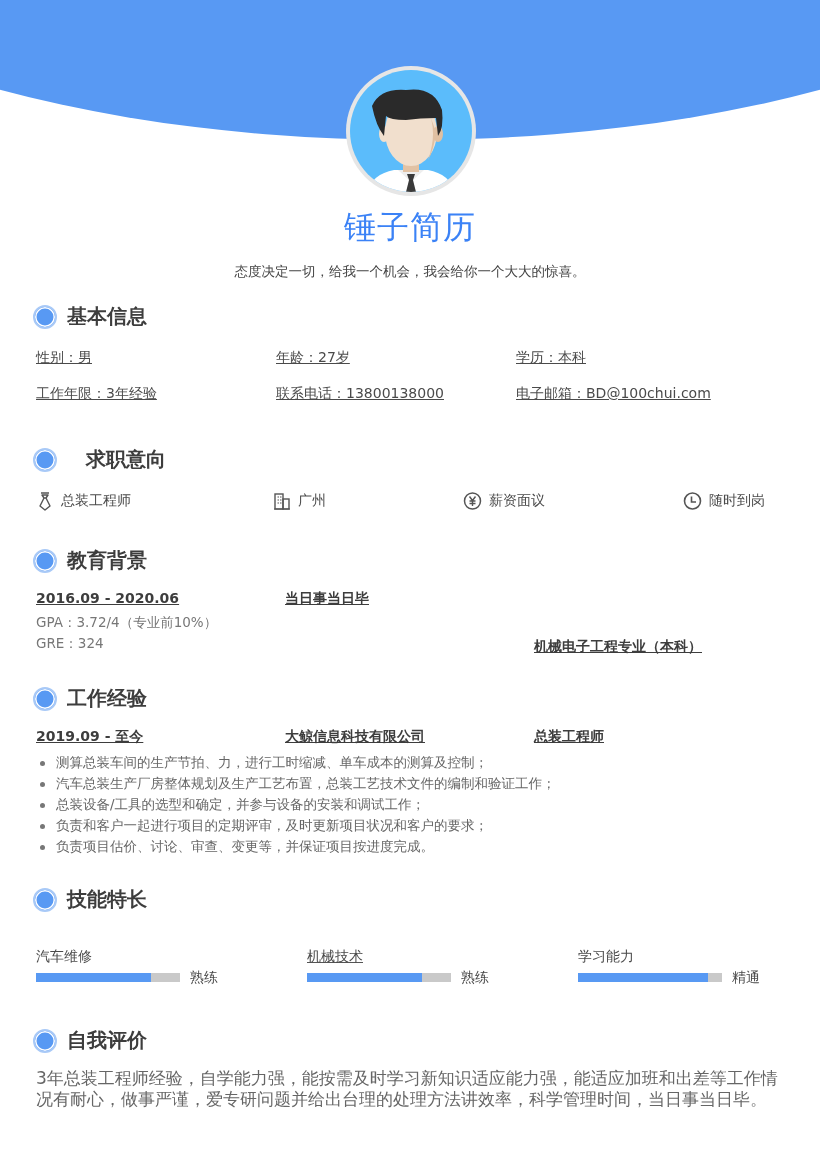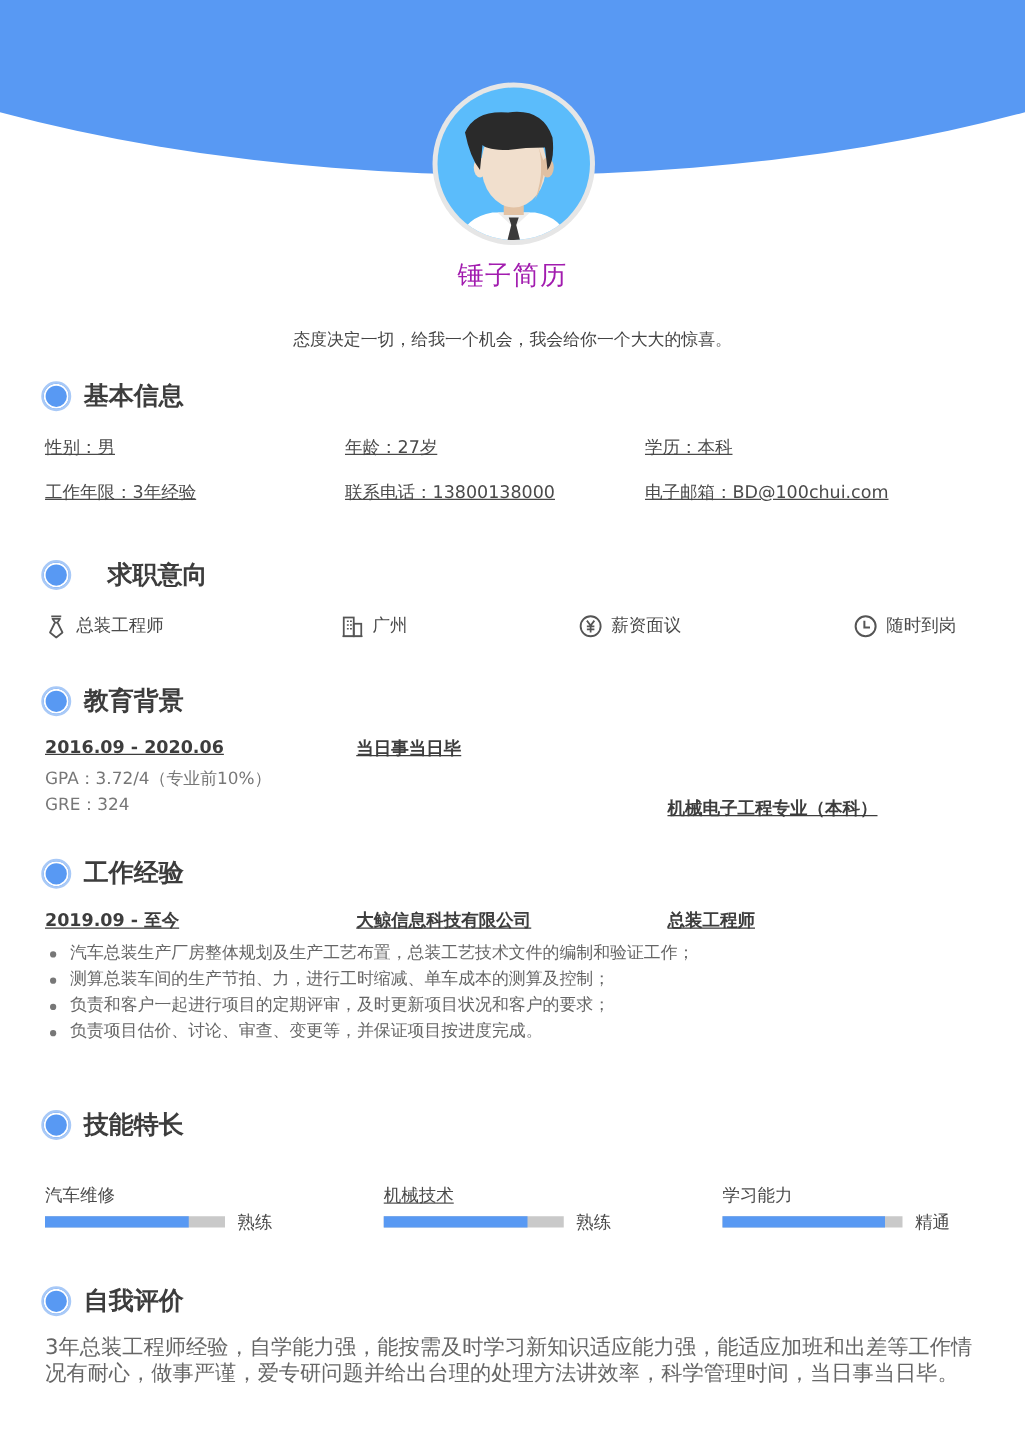--- a/index.html
+++ b/index.html
@@ -18,21 +18,21 @@
       background: #e6e6e6; padding: 4px;
     }
     .avatar-inner {
       width: 122px; height: 122px; border-radius: 50%;
       background: #5bbcfb; overflow: hidden; position: relative;
     }
     .avatar svg { position: absolute; left: 0; top: 0; }
 
     .name {
       position: absolute; left: 0; right: 0; top: 206px;
-      text-align: center; font-size: 21px; color: #a21caf; letter-spacing: 1px;
+      text-align: center; font-size: 32px; color: #3b82f6; letter-spacing: 1px;
     }
     .motto {
       position: absolute; left: 0; right: 0; top: 263px;
       text-align: center; font-size: 13.5px; color: #444;
     }
 
     .section-title {
       position: absolute; left: 33px; display: flex; align-items: center;
     }
     .section-dot {
@@ -158,22 +158,23 @@
 <div class="section-title" style="top:685px;">
   <div class="section-dot"></div>
   <span>工作经验</span>
 </div>
 <div class="row" style="top:728px;">
   <div class="cell bold" style="left:0;">2019.09 - 至今</div>
   <div class="cell bold" style="left:249px;text-align:right;">大鲸信息科技有限公司</div>
   <div class="cell bold" style="left:498px;">总装工程师</div>
 </div>
 <ul class="bullets">
+  <li>测算总装车间的生产节拍、力，进行工时缩减、单车成本的测算及控制；</li>
   <li>汽车总装生产厂房整体规划及生产工艺布置，总装工艺技术文件的编制和验证工作；</li>
-  <li>测算总装车间的生产节拍、力，进行工时缩减、单车成本的测算及控制；</li>
+  <li>总装设备/工具的选型和确定，并参与设备的安装和调试工作；</li>
   <li>负责和客户一起进行项目的定期评审，及时更新项目状况和客户的要求；</li>
   <li>负责项目估价、讨论、审查、变更等，并保证项目按进度完成。</li>
 </ul>
 
 <div class="section-title" style="top:886px;">
   <div class="section-dot"></div>
   <span>技能特长</span>
 </div>
 <div class="skill" style="left:36px; top:948px;">
   <div class="skill-name">汽车维修</div>

